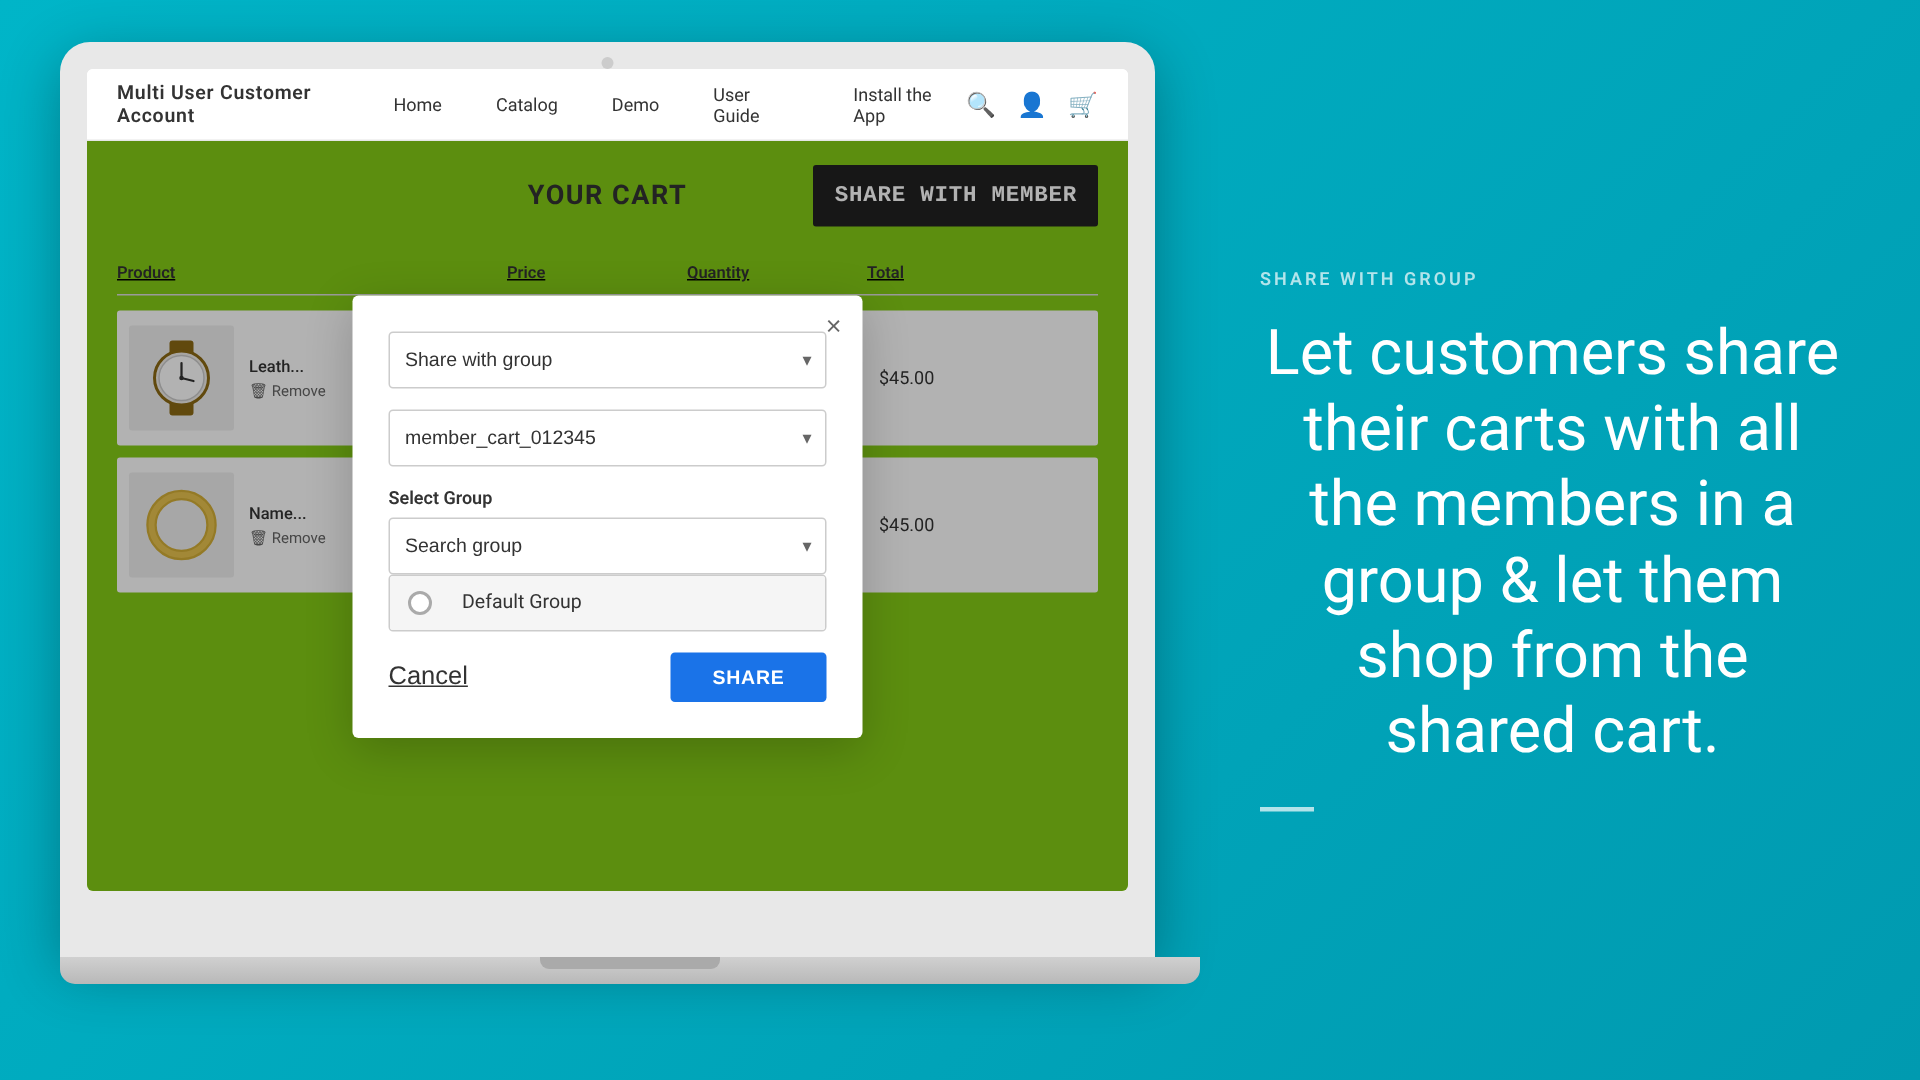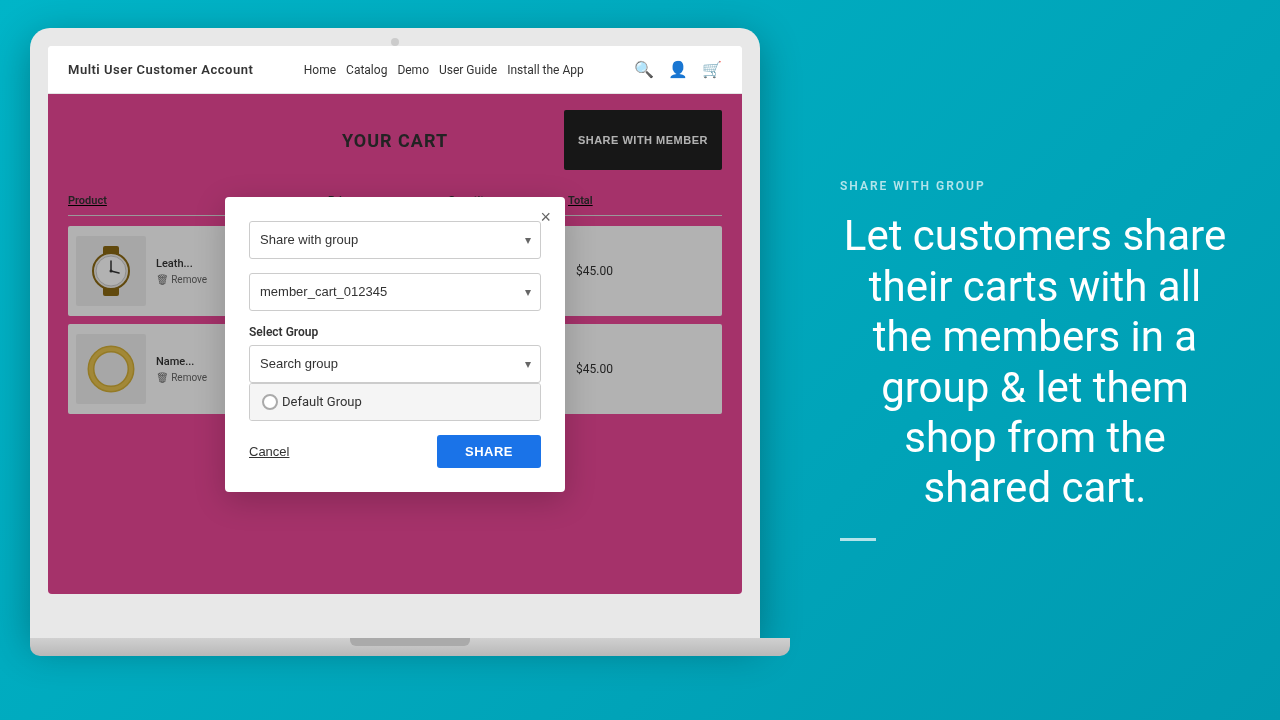--- a/index.html
+++ b/index.html
@@ -55,21 +55,21 @@
     .right-panel .divider {
       width: 36px;
       height: 3px;
       background: #fff;
       opacity: 0.7;
     }
 
     
     .laptop-wrapper {
       position: absolute;
-      left: 30px;
+      left: 40px;
       top: 28px;
       width: 760px;
       height: 660px;
       z-index: 2;
     }
 
     .laptop-frame {
       width: 730px;
       height: 610px;
       background: #e8e8e8;
@@ -127,21 +127,21 @@
       justify-content: space-between;
     }
     .store-logo {
       font-size: 13px;
       font-weight: 600;
       color: #333;
       letter-spacing: 0.5px;
     }
     .store-nav {
       display: flex;
-      gap: 10px;
+      gap: 36px;
       align-items: center;
     }
     .store-nav a {
       font-size: 12px;
       color: #333;
       text-decoration: none;
     }
     .store-icons {
       display: flex;
       gap: 14px;
@@ -149,21 +149,21 @@
     }
     .store-icon {
       font-size: 16px;
       color: #333;
       cursor: pointer;
     }
 
     
     .cart-content {
       padding: 16px 20px;
-      background: #ec4899;
+      background: #84cc16;
       height: calc(100% - 48px);
       position: relative;
     }
     .cart-title-row {
       display: flex;
       justify-content: space-between;
       align-items: center;
       margin-bottom: 16px;
     }
     .cart-title {
@@ -171,26 +171,27 @@
       font-weight: 700;
       color: #333;
       letter-spacing: 1px;
       text-align: center;
       flex: 1;
     }
     .share-btn {
       background: #222;
       color: #fff;
       border: none;
-      padding: 24px 14px;
-      font-size: 11px;
+      padding: 12px 14px;
+      font-size: 15px;
       font-weight: 600;
       letter-spacing: 0.5px;
       cursor: pointer;
       border-radius: 2px;
+      font-family: Liberation Mono, monospace;
     }
 
     
     .table-header {
       display: grid;
       grid-template-columns: 260px 120px 120px 100px;
       padding: 8px 0;
       border-bottom: 1px solid #ddd;
       margin-bottom: 10px;
       text-decoration: underline;
@@ -327,21 +328,21 @@
 
     
     .group-options {
       border: 1px solid #ccc;
       border-radius: 3px;
       overflow: hidden;
       margin-bottom: 14px;
     }
     .group-option {
       display: flex;
-      gap: 4px;
+      gap: 20px;
       padding: 10px 12px;
       background: #f5f5f5;
     }
     .group-radio {
       width: 16px;
       height: 16px;
       border: 2px solid #aaa;
       border-radius: 50%;
       background: #fff;
       flex-shrink: 0;
@@ -352,21 +353,21 @@
     }
 
     
     .modal-footer {
       display: flex;
       justify-content: space-between;
       align-items: center;
       margin-top: 4px;
     }
     .cancel-link {
-      font-size: 13px;
+      font-size: 17px;
       color: #333;
       cursor: pointer;
       text-decoration: underline;
       background: none;
       border: none;
     }
     .share-submit-btn {
       background: #1a73e8;
       color: #fff;
       border: none;

